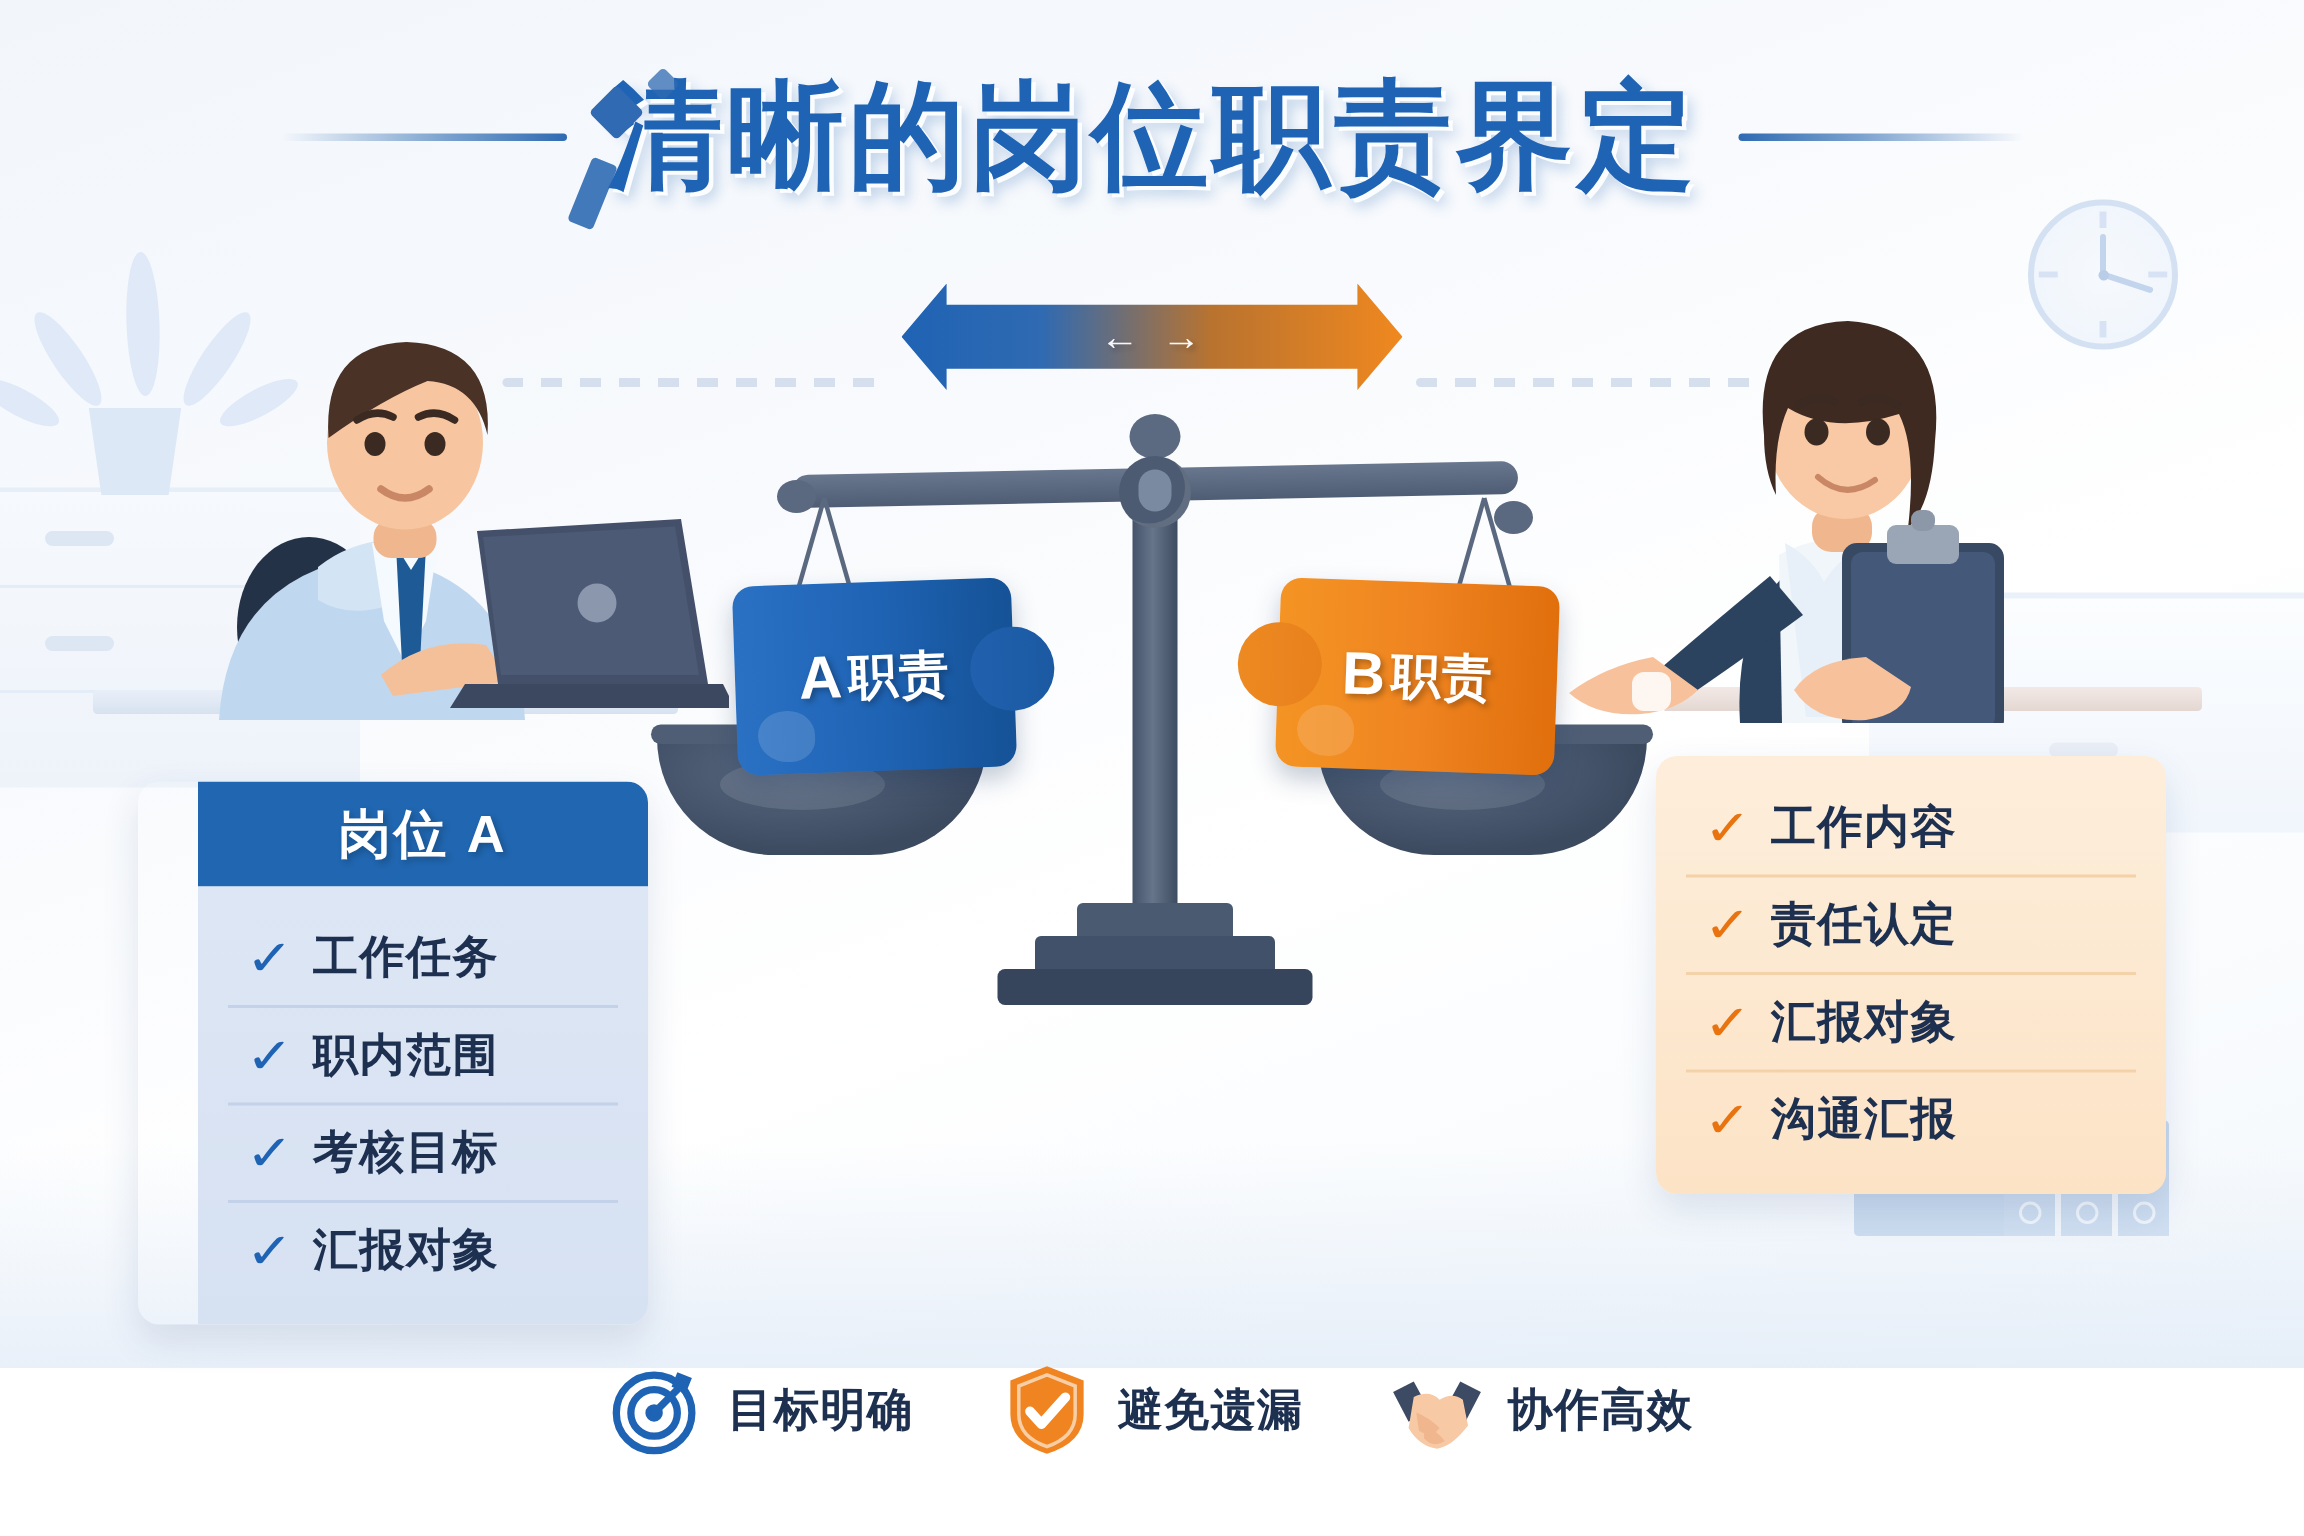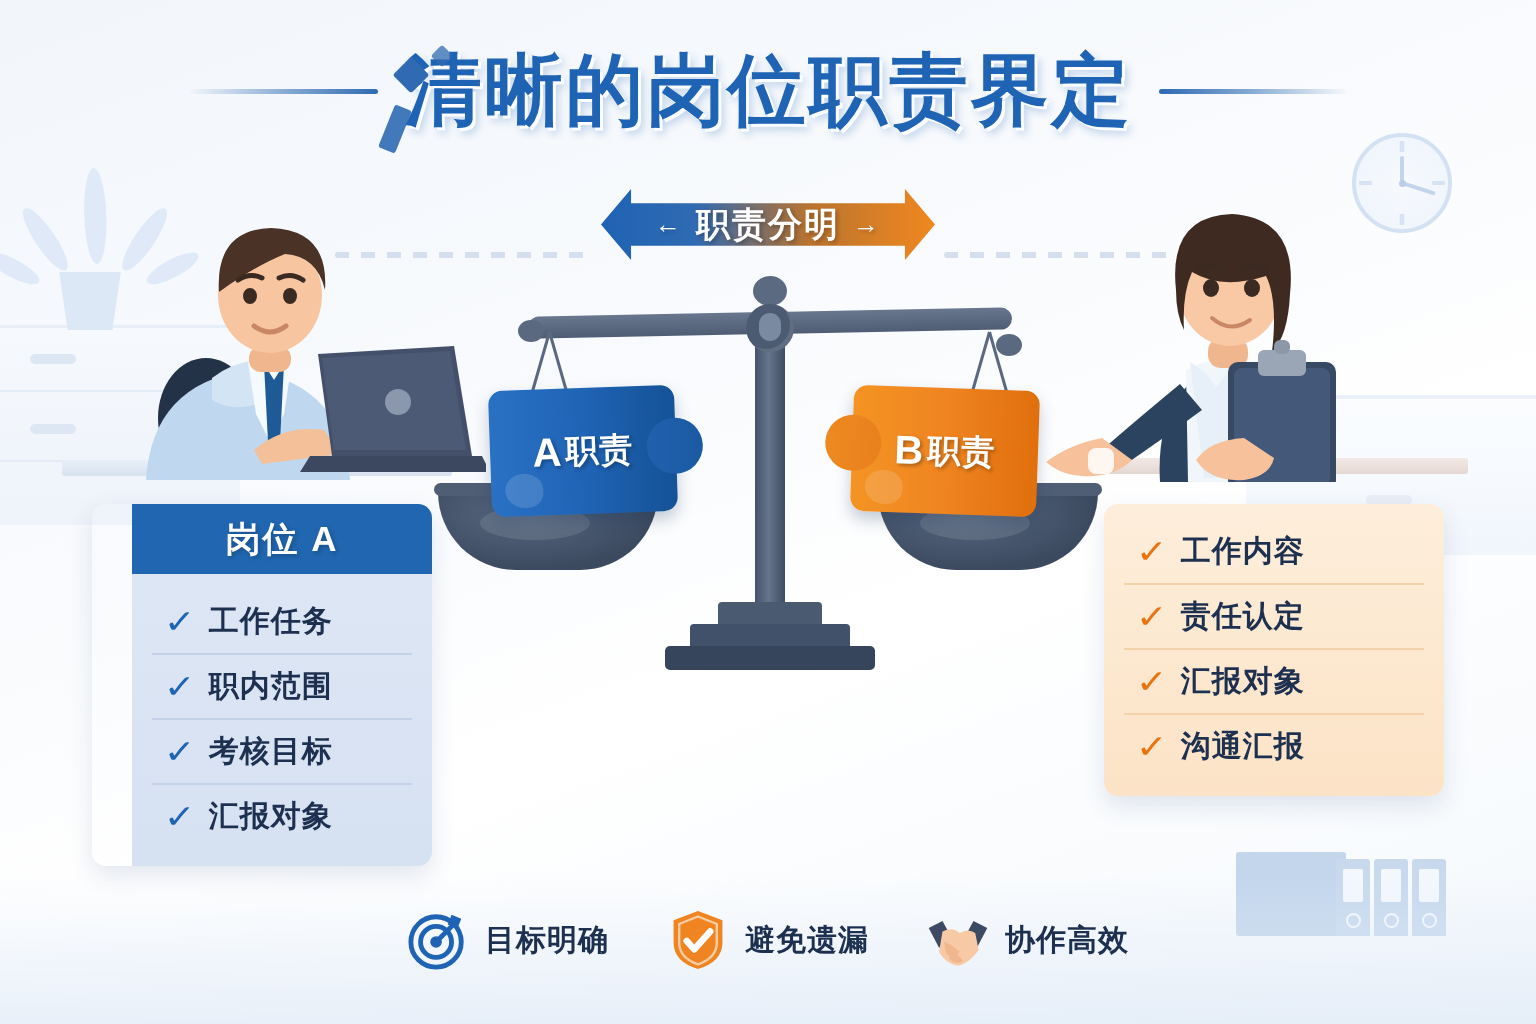--- a/index.html
+++ b/index.html
@@ -3,21 +3,21 @@
 <meta charset="utf-8">
 <style>
   * { box-sizing: border-box; margin: 0; padding: 0; }
   html, body {
     width: 1536px; height: 1024px;
     font-family: "Liberation Sans", "DejaVu Sans", sans-serif;
     overflow: hidden;
   }
   #stage {
     position: relative;
-    width: 1536px; height: 1024px;
+    width: 1536px; height: 912px;
     background: linear-gradient(160deg, #f2f6fb 0%, #f8fafd 35%, #ffffff 60%, #f4f8fc 100%);
   }
 
   
   .bg-layer { position: absolute; inset: 0; pointer-events: none; }
 
   .cabinet-left {
     position: absolute; left: -10px; top: 325px; width: 250px; height: 200px;
     background: linear-gradient(180deg,#f6f9fd 0%,#eef3fa 100%);
     border-top: 3px solid #e6eef8;
@@ -217,21 +217,21 @@
   .desk-right {
     position:absolute; right:68px; top:458px; width:360px; height:16px;
     background: linear-gradient(180deg,#f2e9e6 0%, #e4d7d2 100%); border-radius:3px;
   }
 
   
   .card {
     position:absolute; width:340px; border-radius:14px; overflow:hidden;
     box-shadow: 0 10px 24px rgba(40,70,120,.13);
   }
-  .card-a { left:92px;  top:504px;padding-left:40px; }
+  .card-a { left:92px;  top:521px;padding-left:40px; }
   .card-b { left:1104px; top:504px; }
   .card-head {
     height:70px; display:flex; align-items:center; justify-content:center;
     color:#fff; font-size:35px; font-weight:800; letter-spacing:2px;
     text-shadow: 2px 2px 4px rgba(0,0,0,.22);
   }
   .card-a .card-head { background:#2066b0; }
   .card-b .card-head { background:#ef8420; }
   .card-body { padding:16px 20px 18px 20px; }
   .card-a .card-body { background: linear-gradient(180deg,#dde6f4 0%, #d6e1f2 100%); }
@@ -328,21 +328,20 @@
     <span class="page-title">清晰的岗位职责界定</span>
     <span class="title-rule r"></span>
   </div>
   <span class="corner-decor" style="left:398px; top:62px;  width:26px; height:26px; transform:rotate(45deg);"></span>
   <span class="corner-decor" style="left:434px; top:48px;  width:16px; height:16px; transform:rotate(45deg); opacity:.75;"></span>
   <span class="corner-decor" style="left:386px; top:106px; width:18px; height:46px; transform:rotate(22deg); opacity:.9;"></span>
 
   <div class="arrow-banner">
     <span class="txt">
       <span class="mini">←</span>
-      <span>职责分明</span>
       <span class="mini">→</span>
     </span>
   </div>
 
   <div class="scale">
     <span class="column"></span>
     <span class="base1"></span>
     <span class="base2"></span>
     <span class="base3"></span>
     <span class="beam"></span>

